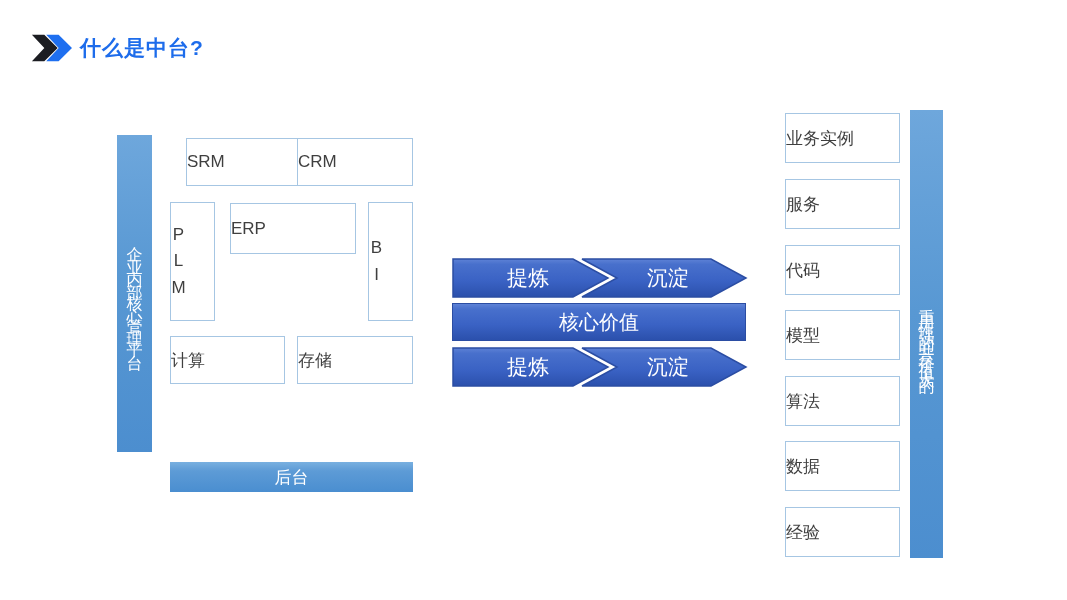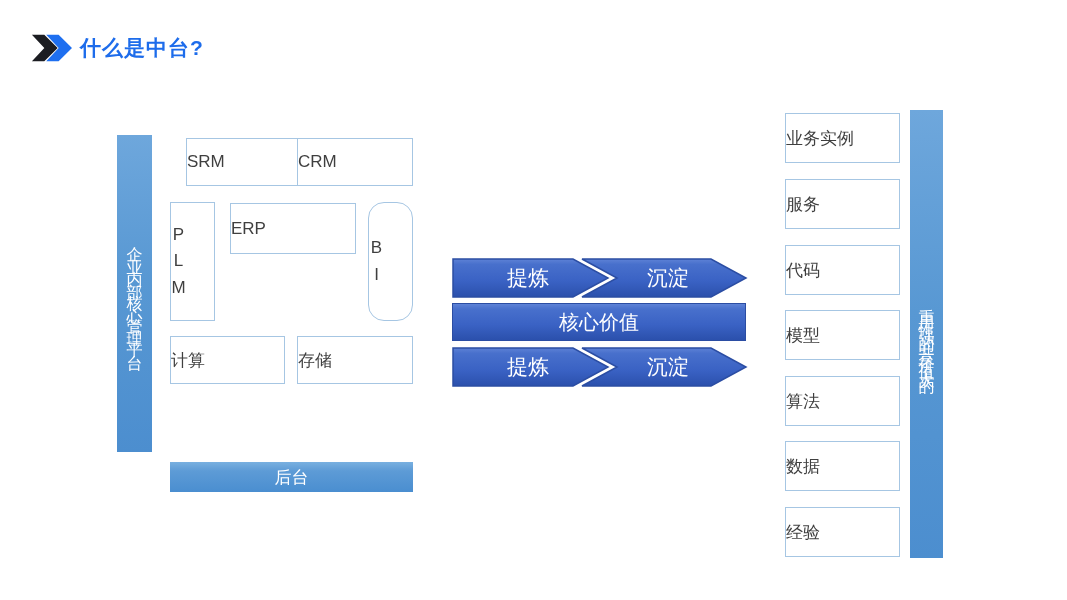--- a/index.html
+++ b/index.html
@@ -83,21 +83,21 @@
   </div>
   <div class="box" style="left:297px;top:138px;width:116px;height:48px;">
     <span>CRM</span>
   </div>
   <div class="box" style="left:170px;top:202px;width:45px;height:119px;">
     <span class="stack">PLM</span>
   </div>
   <div class="box" style="left:230px;top:203px;width:126px;height:51px;">
     <span>ERP</span>
   </div>
-  <div class="box" style="left:368px;top:202px;width:45px;height:119px;border-radius:16px;">
+  <div class="box" style="left:368px;top:202px;width:45px;height:119px;">
     <span class="stack">BI</span>
   </div>
   <div class="box" style="left:170px;top:336px;width:115px;height:48px;">
     <span>计算</span>
   </div>
   <div class="box" style="left:297px;top:336px;width:116px;height:48px;">
     <span>存储</span>
   </div>
   <div class="footer-bar">
     <span>后台</span>

